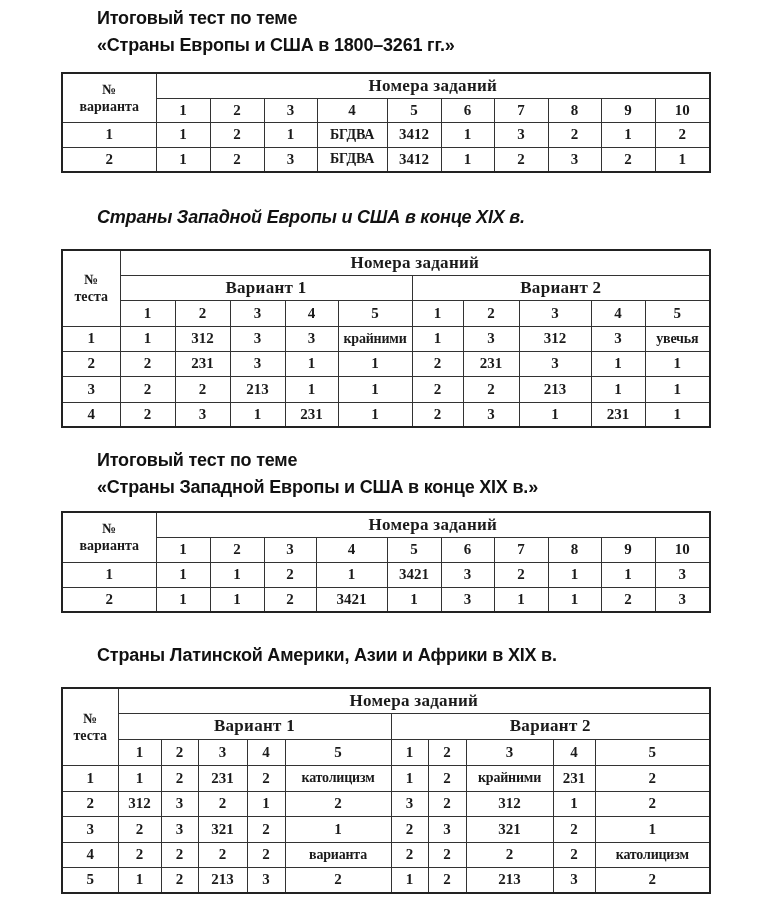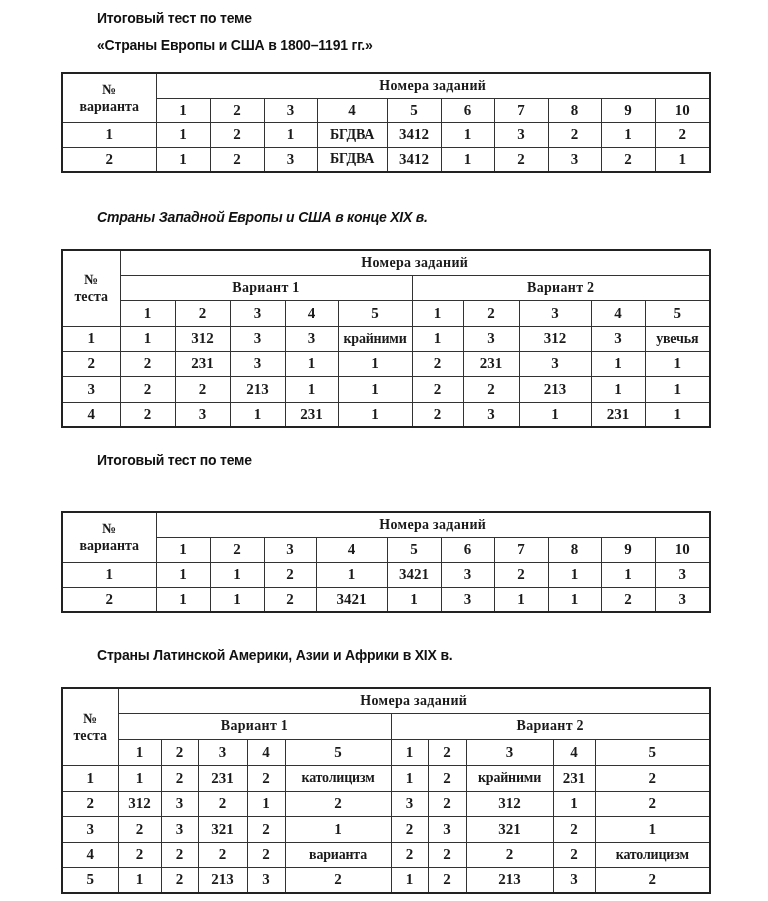--- a/index.html
+++ b/index.html
@@ -1,29 +1,29 @@
 <!DOCTYPE html>
 <html><head>
 <meta charset="utf-8">
 <style>
   html, body { margin:0; padding:0; background:#ffffff; }
   body { width:768px; height:901px; position:relative; overflow:hidden; color:#1a1a1a; }
-  .heading { position:absolute; font-family:"Liberation Sans", sans-serif; font-weight:bold; font-size:14px; line-height:27px; letter-spacing:-0.2px; color:#111; white-space:nowrap; }
+  .heading { position:absolute; font-family:"Liberation Sans", sans-serif; font-weight:bold; font-size:18px; line-height:27px; letter-spacing:-0.2px; color:#111; white-space:nowrap; }
   table.ans { position:absolute; border-collapse:collapse; table-layout:fixed; font-family:"Liberation Serif", "DejaVu Serif", serif; font-weight:bold; color:#1a1a1a; border:2px solid #222; }
   table.ans td { border:1.4px solid #333; text-align:center; vertical-align:middle; padding:0; font-size:15px; white-space:nowrap; overflow:hidden; }
   table.ans td.hdr-label { font-size:14px; line-height:17px; }
   table.ans td.small { font-size:14px; letter-spacing:-0.2px; }
-  table.ans td.sub-hdr { font-size:14px; letter-spacing:0.3px; }
+  table.ans td.sub-hdr { font-size:17px; letter-spacing:0.3px; }
 </style>
 </head>
 <body>
 
 <div class="heading" style="left:97px; top:5px;">
   <div>Итоговый тест по теме</div>
-  <div>«Страны Европы и США в 1800–1191 гг.»</div>
+  <div>«Страны Европы и США в 1800–3261 гг.»</div>
 </div>
 
 <table class="ans" style="left:61px; top:72px; width:648px;">
   <colgroup>
     <col style="width:94px">
       <col style="width:54px">
       <col style="width:54px">
       <col style="width:53px">
       <col style="width:70px">
       <col style="width:54px">
@@ -174,20 +174,21 @@
     <td>3</td>
     <td>1</td>
     <td>231</td>
     <td>1</td>
   </tr>
 </tbody>
   </table>
 
 <div class="heading" style="left:97px; top:447px;">
   <div>Итоговый тест по теме</div>
+  <div>«Страны Западной Европы и США в конце XIX в.»</div>
 </div>
 
 <table class="ans" style="left:61px; top:511px; width:648px;">
   <colgroup>
     <col style="width:94px">
       <col style="width:54px">
       <col style="width:54px">
       <col style="width:52px">
       <col style="width:71px">
       <col style="width:54px">

